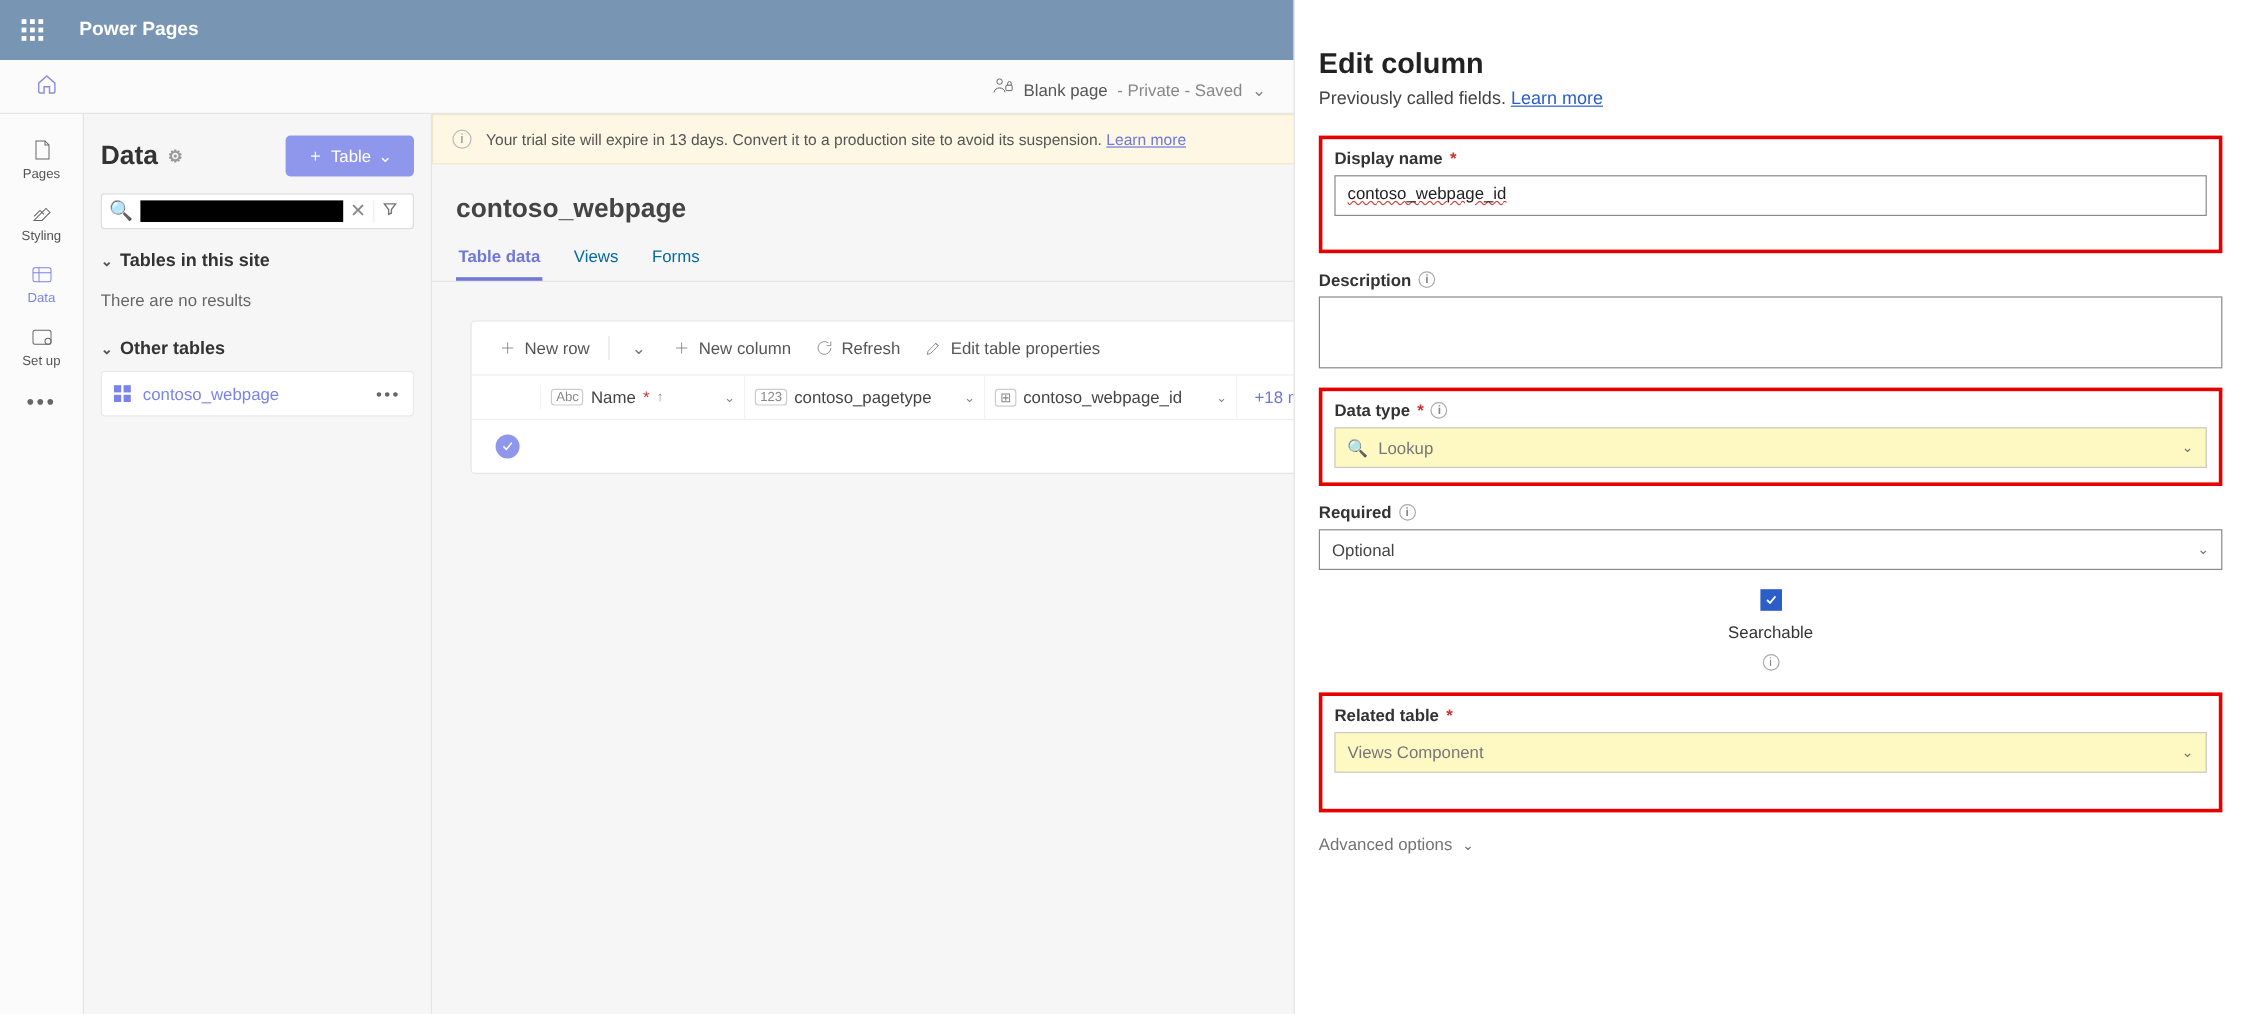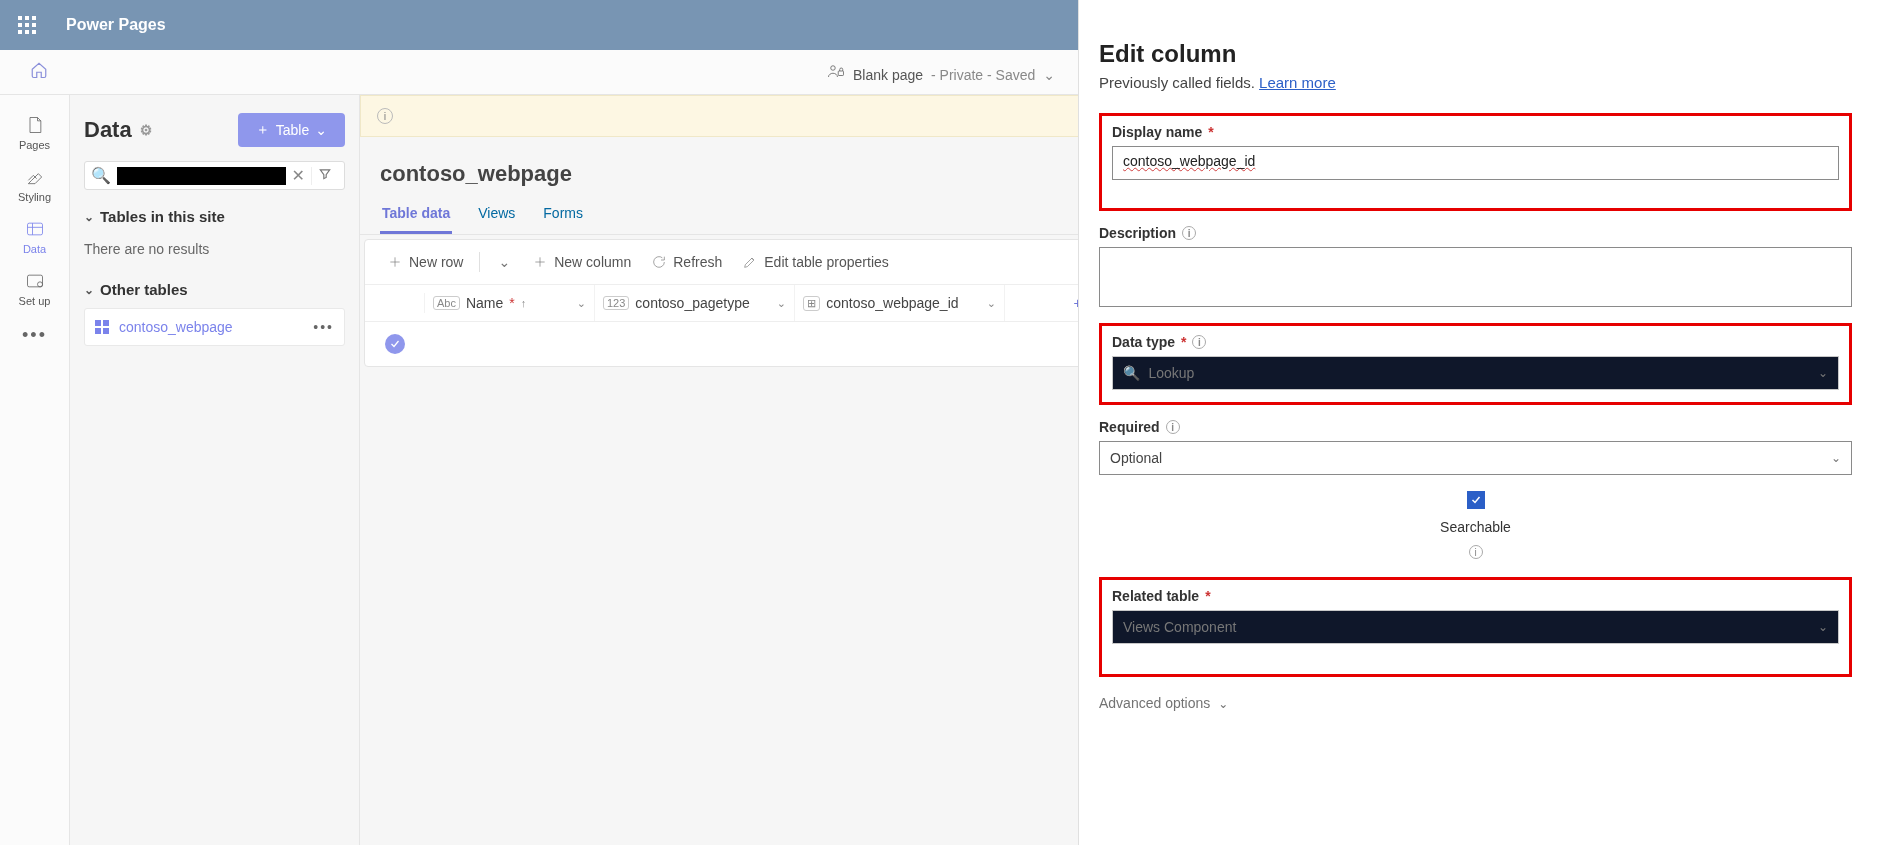--- a/index.html
+++ b/index.html
@@ -49,21 +49,21 @@
 
 .main { position:absolute; left:360px; top:95px; right:730px; bottom:0; background:#f6f6f6; }
 .trial-banner { background:#fdf7e3; border:1px solid #f0e8c8; padding:12px 16px; font-size:13px; color:#555; display:flex; align-items:center; gap:12px; }
 .trial-banner .info { color:#888; border:1px solid #bbb; border-radius:50%; width:16px; height:16px; display:inline-flex; align-items:center; justify-content:center; font-size:11px; }
 .trial-banner a { color:#6f77d8; text-decoration:underline; }
 .table-title { font-size:22px; font-weight:600; color:#444; padding:24px 20px 8px 20px; }
 .tabs { display:flex; gap:24px; padding:0 20px; border-bottom:1px solid #e5e5e5; }
 .tab { padding:10px 2px; font-size:14px; color:#0369a1; cursor:pointer; border-bottom:3px solid transparent; }
 .tab.active { color:#6f77d8; border-bottom-color:#6f77d8; font-weight:600; }
 
-.table-card { margin:4px; background:#fff; border:1px solid #e5e5e5; border-radius:4px; }
+.table-card { margin:32px; background:#fff; border:1px solid #e5e5e5; border-radius:4px; }
 .toolbar { display:flex; align-items:center; gap:4px; padding:10px 14px; border-bottom:1px solid #eee; color:#555; font-size:14px; }
 .tb-btn { display:flex; align-items:center; gap:6px; padding:4px 8px; cursor:pointer; color:#555; }
 .tb-btn svg { width:16px; height:16px; stroke:#777; fill:none; }
 .tb-sep { width:1px; height:20px; background:#e0e0e0; margin:0 4px; }
 .tb-chev { padding:4px 10px; cursor:pointer; color:#777; }
 
 .grid-head { display:flex; align-items:center; border-bottom:1px solid #eee; font-size:14px; color:#444; overflow:hidden; }
 .gh-cell { padding:10px 8px; display:flex; align-items:center; gap:6px; border-right:1px solid #f2f2f2; }
 .gh-check { width:60px; justify-content:center; }
 .gh-name { flex:0 0 170px; }
@@ -85,21 +85,21 @@
 .rp-title { font-size:24px; font-weight:600; color:#222; margin-bottom:6px; }
 .rp-sub { font-size:15px; color:#444; margin-bottom:22px; }
 .rp-sub a { color:#2b5fc7; text-decoration:underline; }
 
 .field-block { margin-bottom:16px; }
 .field-label { font-size:14px; font-weight:600; color:#333; display:flex; align-items:center; gap:6px; margin-bottom:6px; }
 .info-icn { width:14px; height:14px; border:1px solid #aaa; border-radius:50%; display:inline-flex; align-items:center; justify-content:center; font-size:10px; color:#888; }
 .text-input { width:100%; border:1px solid #8a8a8a; padding:6px 10px; font-size:14px; color:#222; outline:none; height:34px; }
 .text-input.tall { height:60px; }
 .select-box { width:100%; border:1px solid #8a8a8a; height:34px; display:flex; align-items:center; padding:0 10px; font-size:14px; color:#444; justify-content:space-between; cursor:pointer; background:#fff; }
-.select-box.disabled { background:#0f172a; color:#777; border-color:#c8c8c8; }
+.select-box.disabled { background:#fef9c3; color:#777; border-color:#c8c8c8; }
 .select-box .chev { color:#777; font-size:12px; }
 .lookup-icn { margin-right:8px; color:#888; }
 
 .redbox { border:3px solid #e60000; padding:8px 10px 12px 10px; margin-bottom:14px; }
 
 .chk-row { display:flex; align-items:center; gap:10px; font-size:14px; color:#333; margin:14px 0 18px 0;flex-direction:column; }
 .chk { width:18px; height:18px; background:#2b5fc7; display:flex; align-items:center; justify-content:center; }
 .chk svg { width:12px; height:12px; stroke:#fff; fill:none; stroke-width:3; }
 
 .adv { color:#737373; font-size:14px; display:flex; align-items:flex-end; gap:8px; cursor:pointer; margin-top:18px; }
@@ -219,20 +219,24 @@
         </span>
       <span>contoso_webpage</span>
     </div>
     <span class="row-more">•••</span>
   </div>
 </div>
 
 <div class="main">
   <div class="trial-banner">
     <span class="info">i</span>
+    <span>
+      <span>Your trial site will expire in 13 days. Convert it to a production site to avoid its suspension.</span>
+      <a href="#">Learn more</a>
+    </span>
   </div>
   <div class="table-title">contoso_webpage</div>
   <div class="tabs">
     <div class="tab active">Table data</div>
     <div class="tab">Views</div>
     <div class="tab">Forms</div>
   </div>
 
   <div class="table-card">
     <div class="toolbar">

